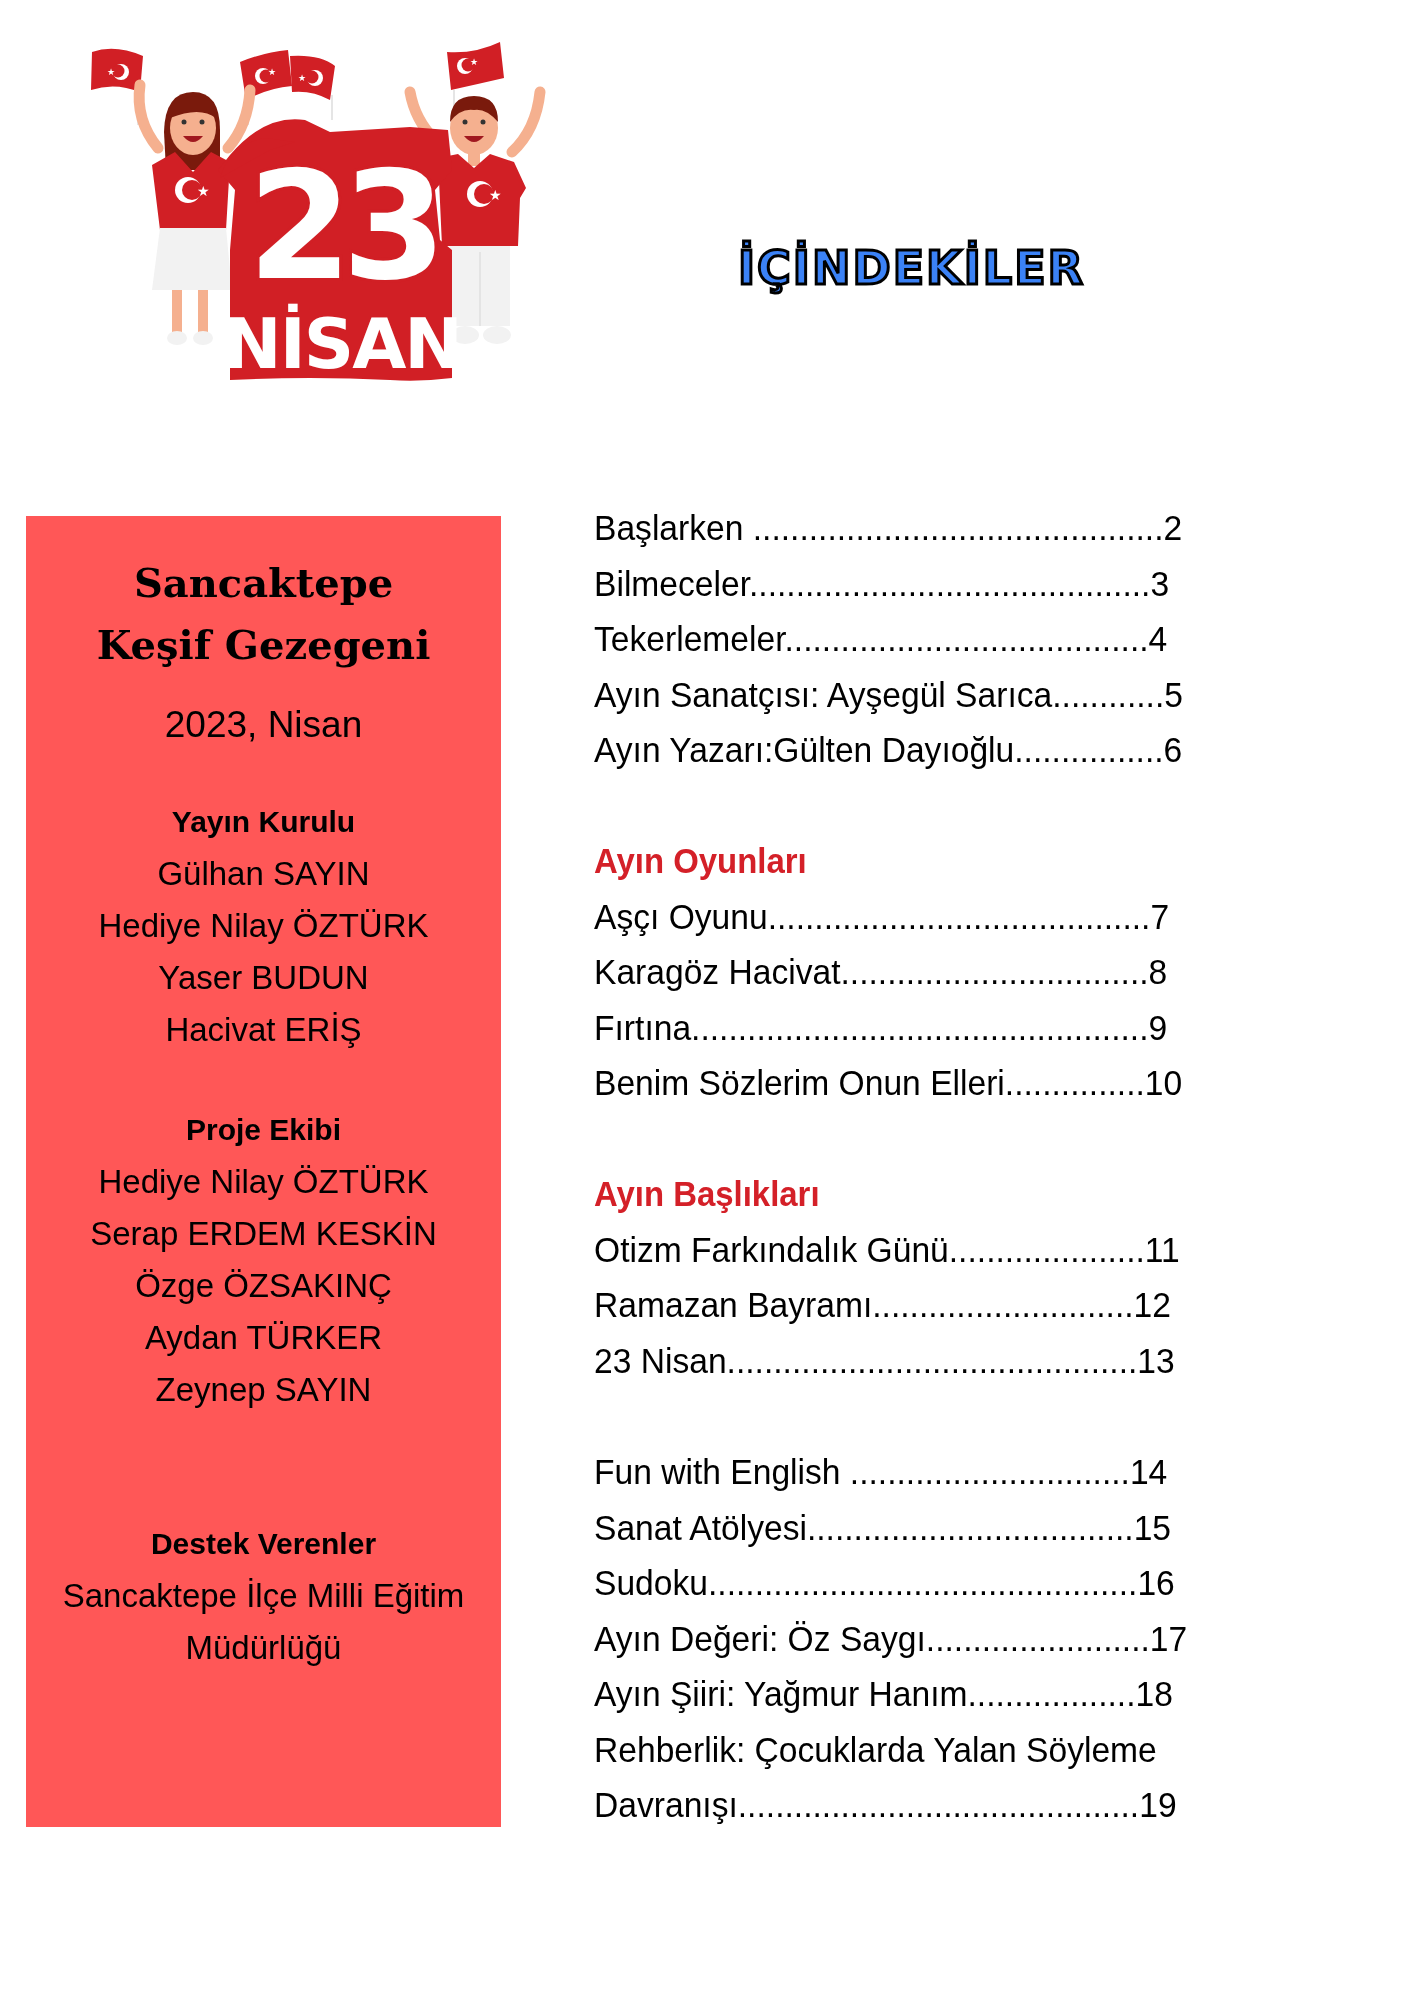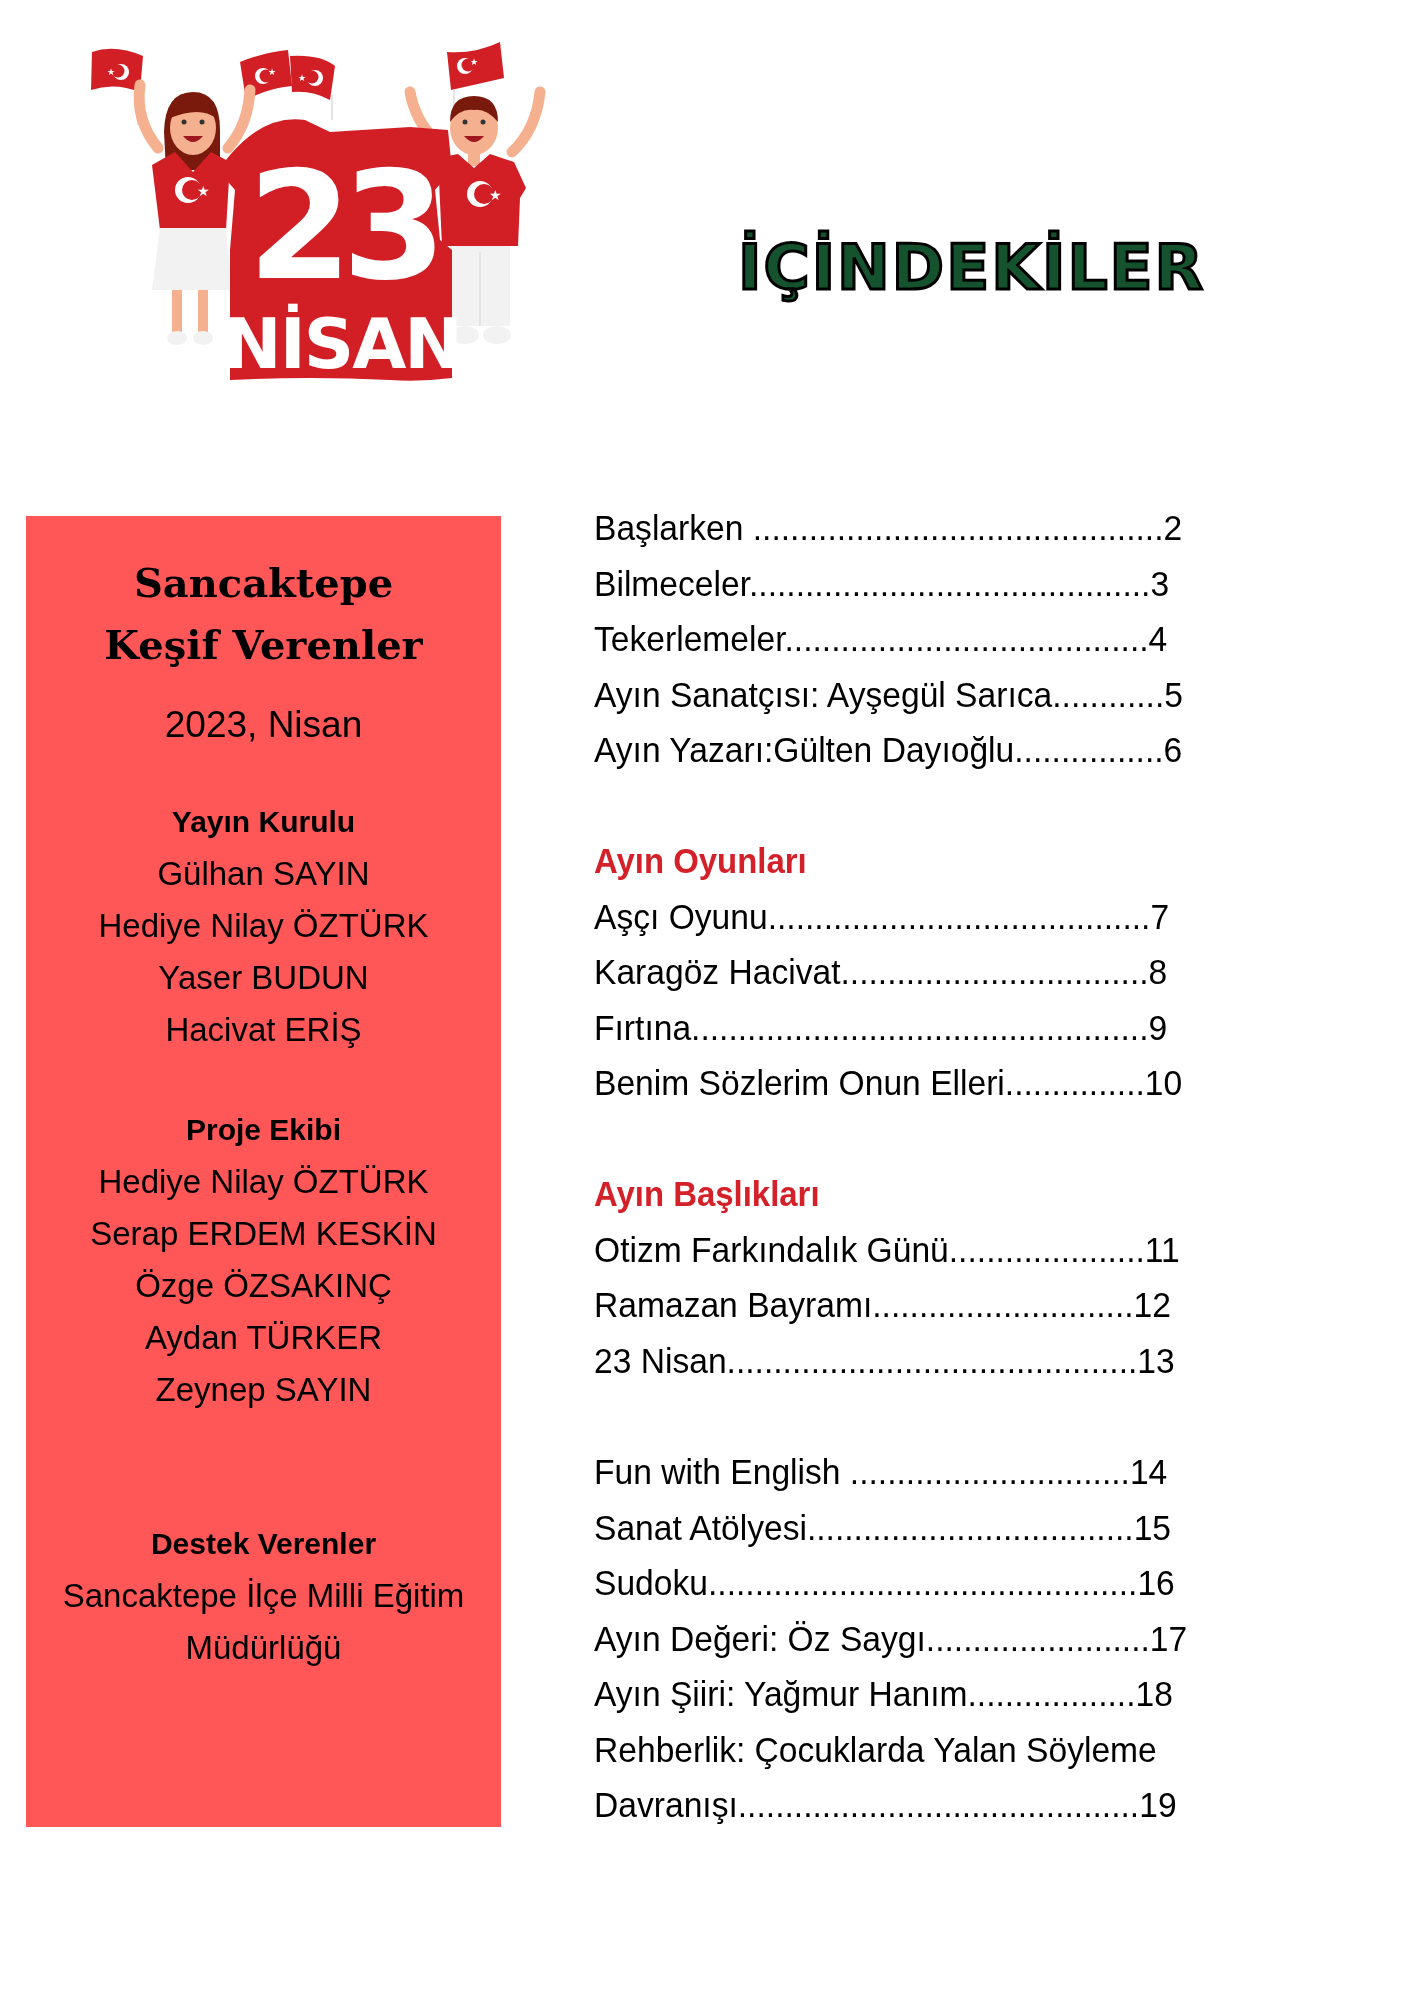--- a/index.html
+++ b/index.html
@@ -5,22 +5,22 @@
   html, body { margin:0; padding:0; }
   body {
     width:1414px; height:2000px; background:#ffffff; position:relative; overflow:hidden;
     font-family:"Liberation Sans", sans-serif; color:#000;
   }
   
   #logo { position:absolute; left:80px; top:30px; width:600px; height:400px; }
   
   #title {
     position:absolute; left:738px; top:228px; width:520px;
-    font-family:"DejaVu Sans", sans-serif; font-weight:bold; font-size:63px;
-    letter-spacing:2px; color:#14532d;
+    font-family:"DejaVu Sans", sans-serif; font-weight:bold; font-size:46px;
+    letter-spacing:2px; color:#3b82f6;
     -webkit-text-stroke:3px #000; line-height:80px;
   }
   
   #panel {
     position:absolute; left:26px; top:516px; width:475px; height:1311px;
     background:#ff5757; text-align:center;
   }
   #panel .mag-title {
     font-family:"DejaVu Serif", serif; font-weight:bold; font-size:40px; line-height:62px;
     margin-top:36px;
@@ -124,21 +124,21 @@
       <text x="262" y="338" text-anchor="middle" font-family="DejaVu Sans, sans-serif" font-weight="bold" font-size="70" fill="#fff" letter-spacing="-2">NİSAN</text>
     </g>
   </svg>
 </div>
 
 <div id="title">İÇİNDEKİLER</div>
 
 <div id="panel">
   <div class="mag-title">
     <div>Sancaktepe</div>
-    <div>Keşif Verenler</div>
+    <div>Keşif Gezegeni</div>
   </div>
   <div class="date">2023, Nisan</div>
 
   <div class="group">
     <div class="group-heading">Yayın Kurulu</div>
     <div class="person">Gülhan SAYIN</div>
     <div class="person">Hediye Nilay ÖZTÜRK</div>
     <div class="person">Yaser BUDUN</div>
     <div class="person">Hacivat ERİŞ</div>
   </div>

